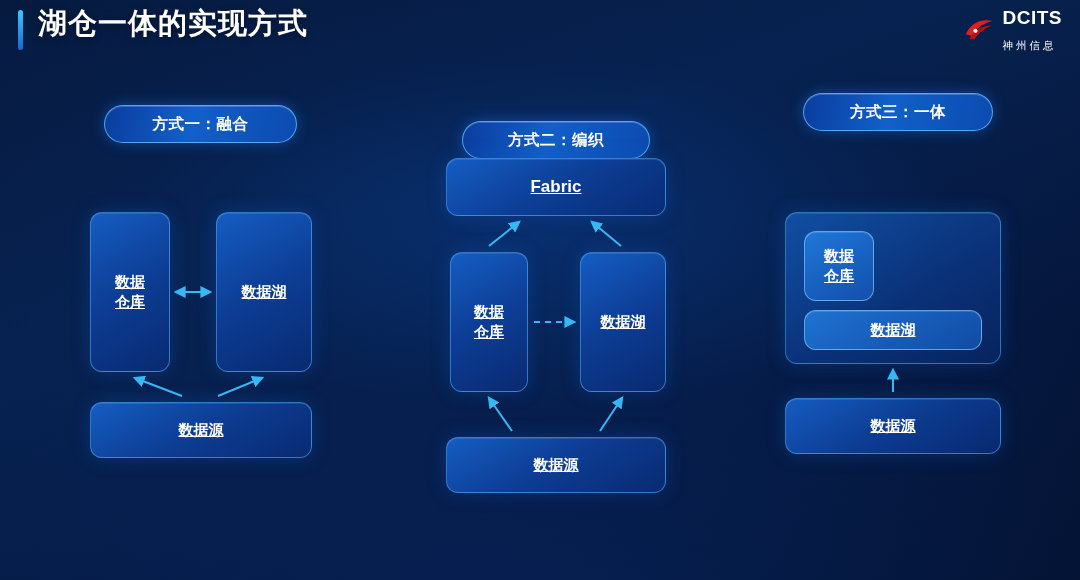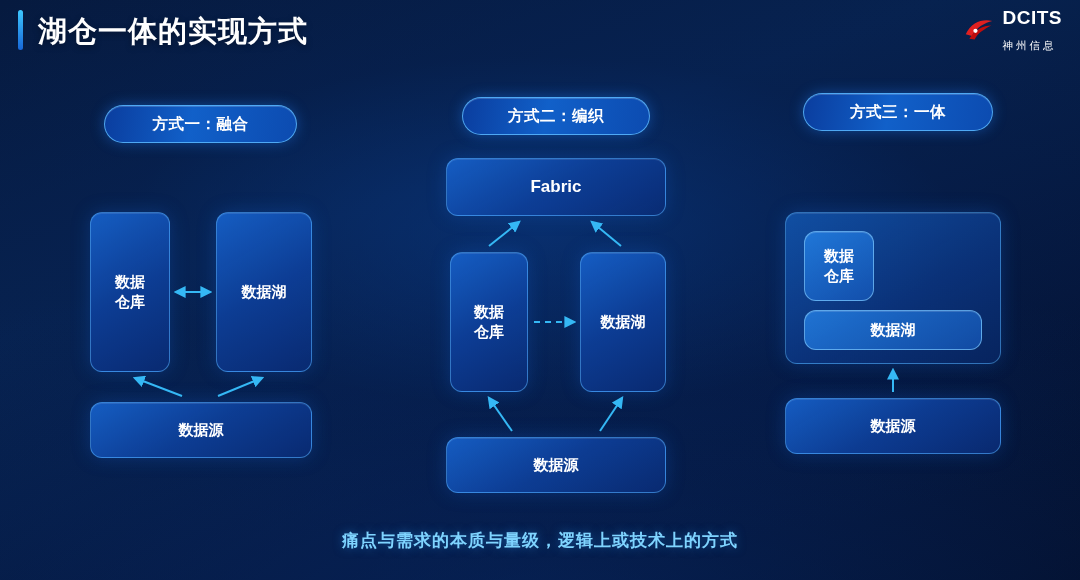--- a/index.html
+++ b/index.html
@@ -18,21 +18,21 @@
     color: #ffffff;
   }
   
   .accent-bar {
     position: absolute; left: 18px; top: 10px;
     width: 5px; height: 40px;
     background: linear-gradient(180deg, #3ec8ff, #1767d8);
     border-radius: 3px;
   }
   .slide-title {
-    position: absolute; left: 38px; top: 12px;
+    position: absolute; left: 38px; top: 4px;
     font-size: 29px; font-weight: bold; letter-spacing: 1px;
     color: #ffffff;
     text-shadow: 0 2px 6px rgba(0,0,0,0.35);
   }
   
   .logo {
     position: absolute; right: 18px; top: 8px;
     display: flex; align-items: center; gap: 9px; justify-content: flex-end;
   }
   .logo-mark { width: 30px; height: 26px; display: block; }
@@ -71,21 +71,21 @@
   }
   .box.panel {
     background: linear-gradient(150deg, rgba(24,108,214,0.60) 0%, rgba(15,70,165,0.55) 55%, rgba(10,48,125,0.5) 100%);
     border: 1px solid rgba(96,188,255,0.45);
   }
   .box.inner {
     background: linear-gradient(150deg, rgba(38,134,236,0.75) 0%, rgba(22,90,190,0.7) 100%);
     border: 1px solid rgba(130,205,255,0.65);
     box-shadow: inset 0 1px 0 rgba(255,255,255,0.14);
   }
-  .box .label { white-space: pre-line; }
+  .box .label { white-space: pre-line; text-decoration: underline; }
 
   
   .arrows {
     position: absolute; left: 0; top: 0; width: 1080px; height: 580px;
     pointer-events: none;
   }
   .footer-note {
     position: absolute; left: 0; right: 0; bottom: 28px;
     text-align: center;
     font-size: 17px; font-weight: bold; letter-spacing: 1px;
@@ -121,21 +121,21 @@
   </div>
 
   <div class="box" style="left:216px; top:212px; width:96px; height:160px;">
     <span class="label">数据湖</span>
   </div>
 
   <div class="box" style="left:90px; top:402px; width:222px; height:56px;">
     <span class="label">数据源</span>
   </div>
 
-  <div class="pill" style="left:462px; top:77px; width:188px;">方式二：编织</div>
+  <div class="pill" style="left:462px; top:101px; width:188px;">方式二：编织</div>
 
   <div class="box" style="left:446px; top:158px; width:220px; height:58px;">
     <span class="label" style="font-size:17px;">Fabric</span>
   </div>
 
   <div class="box" style="left:450px; top:252px; width:78px; height:140px;">
     <span class="label">数据
 仓库</span>
   </div>
 
@@ -185,14 +185,13 @@
 
     <line x1="534" y1="322" x2="574" y2="322" stroke="#35b8f5" stroke-width="2" stroke-dasharray="6 5" marker-end="url(#ah)"></line>
 
     <line x1="512" y1="431" x2="489" y2="398" stroke="#35b8f5" stroke-width="2" marker-end="url(#ah)"></line>
 
     <line x1="600" y1="431" x2="622" y2="398" stroke="#35b8f5" stroke-width="2" marker-end="url(#ah)"></line>
 
     <line x1="893" y1="392" x2="893" y2="370" stroke="#35b8f5" stroke-width="2" marker-end="url(#ah)"></line>
   </svg>
 
-  <div class="footer-note">痛点与需求的本质与量级，逻辑上或技术上的方式</div>
 </div>
 
 </body></html>

